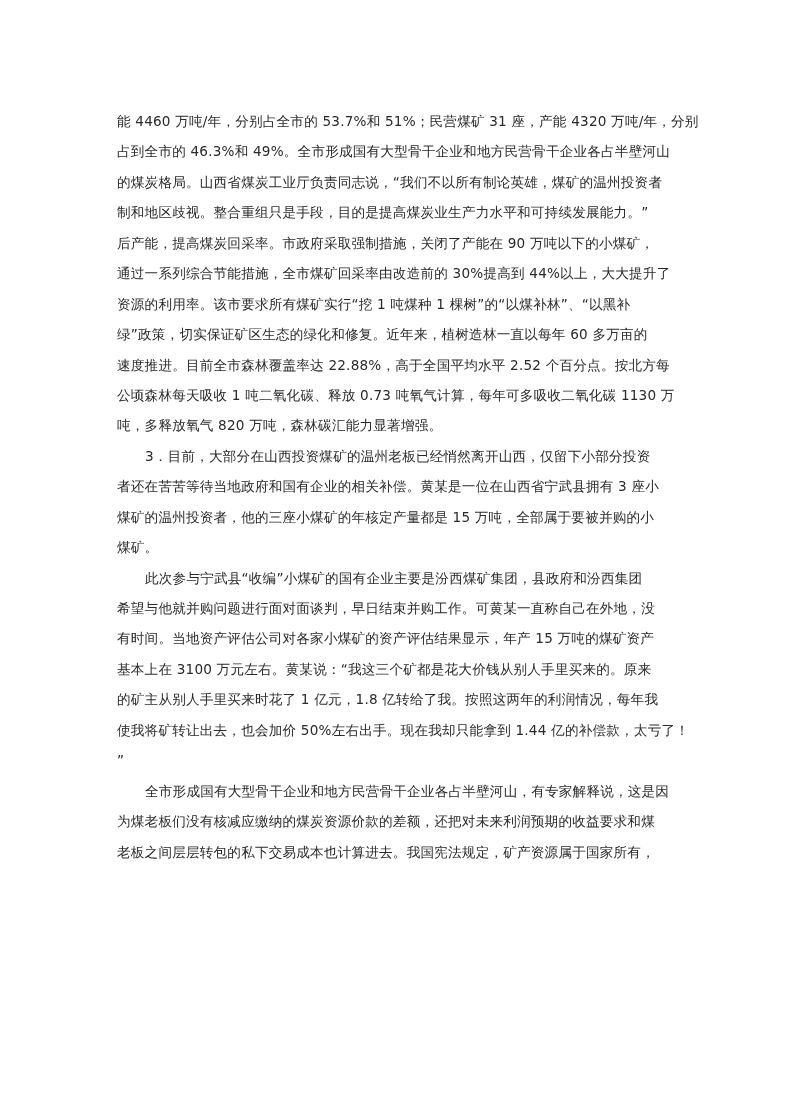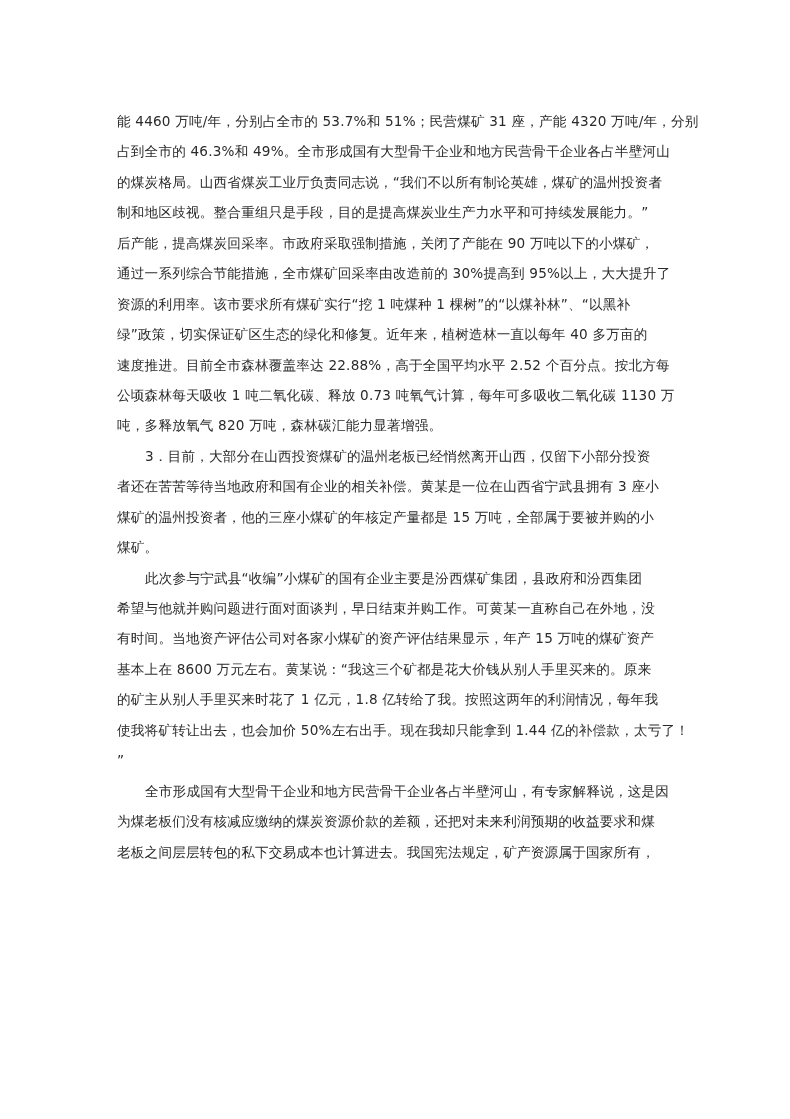--- a/index.html
+++ b/index.html
@@ -48,40 +48,40 @@
 
     <div>
       <div class="line">能 4460 万吨/年，分别占全市的 53.7%和 51%；民营煤矿 31 座，产能 4320 万吨/年，分别</div>
       <div class="line">占到全市的 46.3%和 49%。全市形成国有大型骨干企业和地方民营骨干企业各占半壁河山</div>
       <div class="line">的煤炭格局。山西省煤炭工业厅负责同志说，“我们不以所有制论英雄，煤矿的温州投资者</div>
       <div class="line">制和地区歧视。整合重组只是手段，目的是提高煤炭业生产力水平和可持续发展能力。”</div>
     </div>
 
     <div>
       <div class="line">后产能，提高煤炭回采率。市政府采取强制措施，关闭了产能在 90 万吨以下的小煤矿，</div>
-      <div class="line">通过一系列综合节能措施，全市煤矿回采率由改造前的 30%提高到 95%以上，大大提升了</div>
+      <div class="line">通过一系列综合节能措施，全市煤矿回采率由改造前的 30%提高到 44%以上，大大提升了</div>
       <div class="line">资源的利用率。该市要求所有煤矿实行“挖 1 吨煤种 1 棵树”的“以煤补林”、“以黑补</div>
-      <div class="line">绿”政策，切实保证矿区生态的绿化和修复。近年来，植树造林一直以每年 40 多万亩的</div>
+      <div class="line">绿”政策，切实保证矿区生态的绿化和修复。近年来，植树造林一直以每年 60 多万亩的</div>
       <div class="line">速度推进。目前全市森林覆盖率达 22.88%，高于全国平均水平 2.52 个百分点。按北方每</div>
       <div class="line">公顷森林每天吸收 1 吨二氧化碳、释放 0.73 吨氧气计算，每年可多吸收二氧化碳 1130 万</div>
       <div class="line">吨，多释放氧气 820 万吨，森林碳汇能力显著增强。</div>
     </div>
 
     <div>
       <div class="line indent">3．目前，大部分在山西投资煤矿的温州老板已经悄然离开山西，仅留下小部分投资</div>
       <div class="line">者还在苦苦等待当地政府和国有企业的相关补偿。黄某是一位在山西省宁武县拥有 3 座小</div>
       <div class="line">煤矿的温州投资者，他的三座小煤矿的年核定产量都是 15 万吨，全部属于要被并购的小</div>
       <div class="line">煤矿。</div>
     </div>
 
     <div>
       <div class="line indent">此次参与宁武县“收编”小煤矿的国有企业主要是汾西煤矿集团，县政府和汾西集团</div>
       <div class="line">希望与他就并购问题进行面对面谈判，早日结束并购工作。可黄某一直称自己在外地，没</div>
       <div class="line">有时间。当地资产评估公司对各家小煤矿的资产评估结果显示，年产 15 万吨的煤矿资产</div>
-      <div class="line">基本上在 8600 万元左右。黄某说：“我这三个矿都是花大价钱从别人手里买来的。原来</div>
+      <div class="line">基本上在 3100 万元左右。黄某说：“我这三个矿都是花大价钱从别人手里买来的。原来</div>
       <div class="line">的矿主从别人手里买来时花了 1 亿元，1.8 亿转给了我。按照这两年的利润情况，每年我</div>
       <div class="line">使我将矿转让出去，也会加价 50%左右出手。现在我却只能拿到 1.44 亿的补偿款，太亏了！</div>
       <div class="line">”</div>
     </div>
 
     <div>
       <div class="line indent">全市形成国有大型骨干企业和地方民营骨干企业各占半壁河山，有专家解释说，这是因</div>
       <div class="line">为煤老板们没有核减应缴纳的煤炭资源价款的差额，还把对未来利润预期的收益要求和煤</div>
       <div class="line">老板之间层层转包的私下交易成本也计算进去。我国宪法规定，矿产资源属于国家所有，</div>
     </div>

